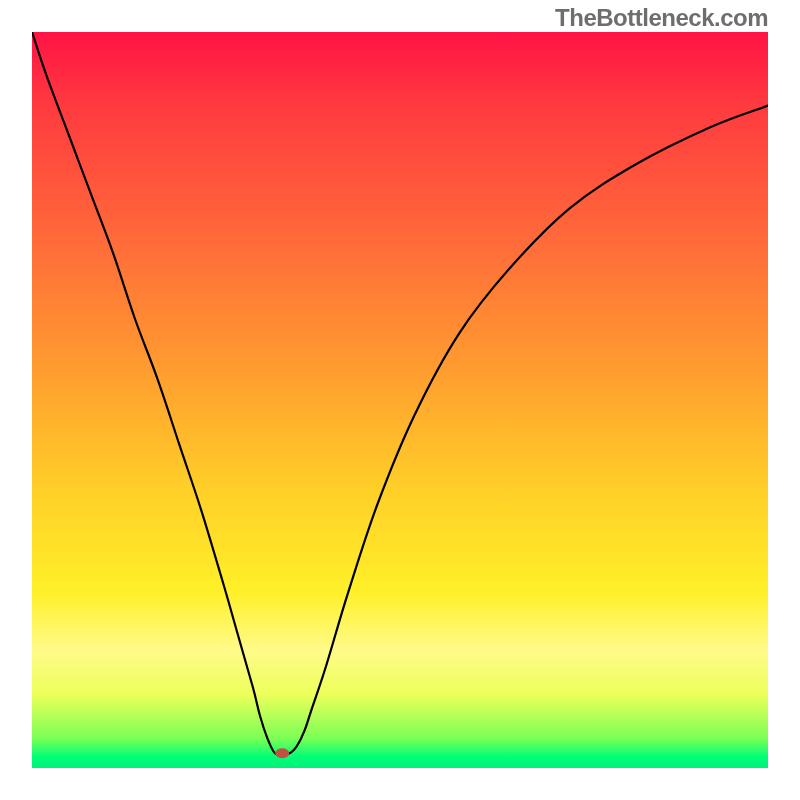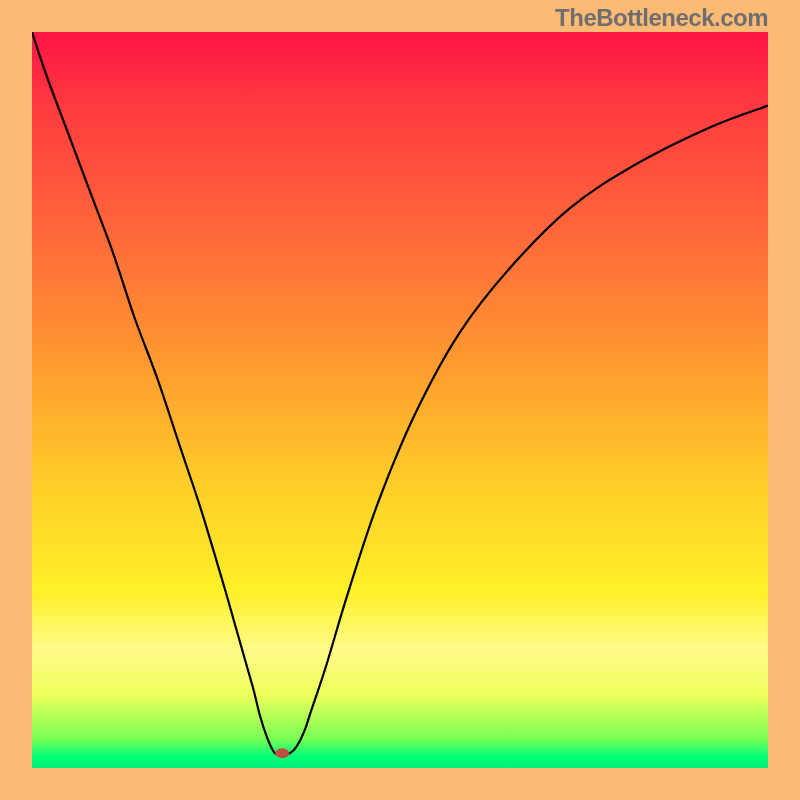--- a/index.html
+++ b/index.html
@@ -8,21 +8,21 @@
     width: 800px;
     height: 800px;
     background: #000;
     overflow: hidden;
   }
   .frame {
     position: absolute;
     left: 0; top: 0;
     width: 800px;
     height: 800px;
-    background: #fdba74;
+    background: #ffffff;
   }
   .plot-area {
     position: absolute;
     left: 32px;
     top: 32px;
     width: 736px;
     height: 736px;
     overflow: hidden;
   }
   .gradient-bg {

